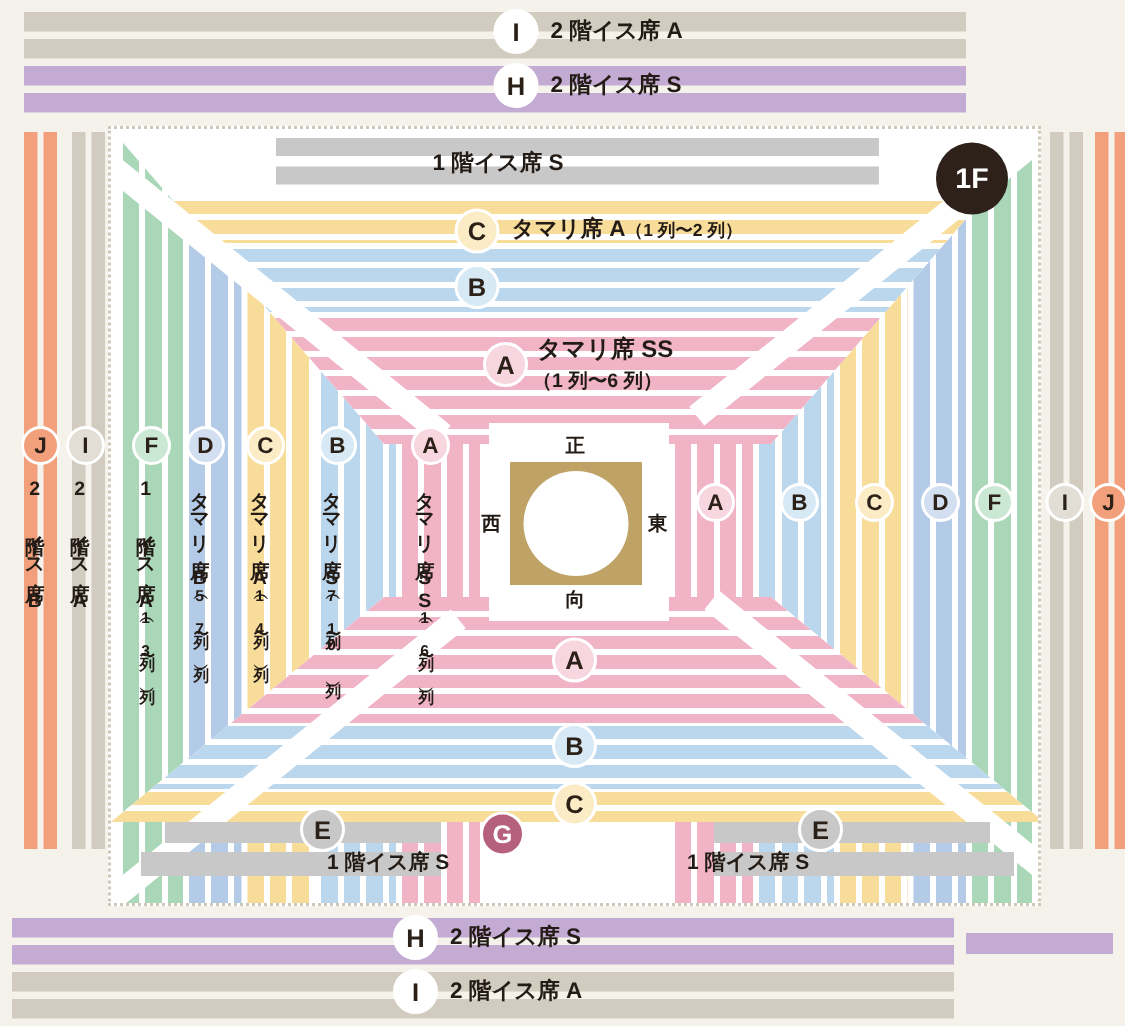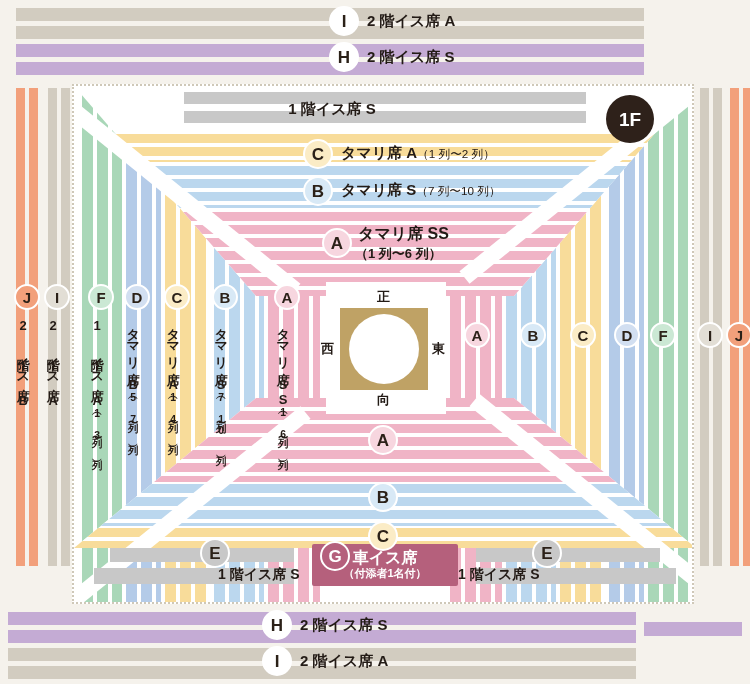--- a/index.html
+++ b/index.html
@@ -31,21 +31,21 @@
     background:#2e211a;color:#fff;border:none;
     width:48px;height:48px;font-size:19px;font-weight:bold;
     z-index:60;
   }
 
   
   .lbl{
     position:absolute;color:#231b16;font-weight:bold;
     white-space:nowrap;z-index:45;line-height:1;
   }
-  .lbl .sub{font-size:.78em;font-weight:normal;}
+  .lbl .sub{font-size:.78em;font-weight:bold;}
 
   
   .vlbl{
     position:absolute;
     writing-mode:vertical-rl;
     text-orientation:upright;
     font-weight:bold;color:#231b16;
     white-space:nowrap;z-index:45;
     letter-spacing:0px;line-height:1.05;
   }
@@ -196,39 +196,32 @@
     <div class="dirlbl" style="left:303px;top:202px;">正</div>
     <div class="dirlbl" style="left:358px;top:254px;">東</div>
     <div class="dirlbl" style="left:247px;top:254px;">西</div>
     <div class="dirlbl" style="left:303px;top:305px;">向</div>
 
     <div class="greybar" style="left:36px;top:462px;width:184px;height:14px;"></div>
     <div class="greybar" style="left:20px;top:482px;width:200px;height:16px;"></div>
     <div class="greybar" style="left:402px;top:462px;width:184px;height:14px;"></div>
     <div class="greybar" style="left:402px;top:482px;width:200px;height:16px;"></div>
 
-    <div class="gbox" style="left:238px;top:458px;width:146px;height:42px;">
-      <div class="t1">車イス席</div>
-      <div class="t2">（付添者1名付）</div>
-    </div>
-  </div>
-
-  <div class="badge floor" style="left:606px;top:95px;">1F</div>
+  </div>
+
+  <div class="badge floor" style="left:624px;top:95px;">1F</div>
 
   <div class="lbl" style="left:332px;top:101px;font-size:15px;transform:translateX(-50%);">1 階イス席 S</div>
 
   <div class="badge lg" style="left:303px;top:139px;background:#FBECC6;">C</div>
   <div class="lbl" style="left:341px;top:145px;font-size:15px;">
     <span>タマリ席 A</span><span class="sub">（1 列〜2 列）</span>
   </div>
 
   <div class="badge lg" style="left:303px;top:176px;background:#D8E9F6;">B</div>
-  <div class="lbl" style="left:341px;top:182px;font-size:15px;">
-    <span>タマリ席 S</span><span class="sub">（7 列〜10 列）</span>
-  </div>
 
   <div class="badge lg" style="left:322px;top:228px;background:#F7D6DF;">A</div>
   <div class="lbl" style="left:358px;top:226px;font-size:16px;">タマリ席 SS</div>
   <div class="lbl" style="left:355px;top:247px;font-size:13px;">（1 列〜6 列）</div>
 
   <div class="badge md" style="left:88px;top:284px;background:#CBE8D4;">F</div>
   <div class="vlbl" style="left:90px;top:318px;font-size:13px;">
     <span>1 階イス席 A</span><span class="sub">（1 列〜3 列）</span>
   </div>
 

